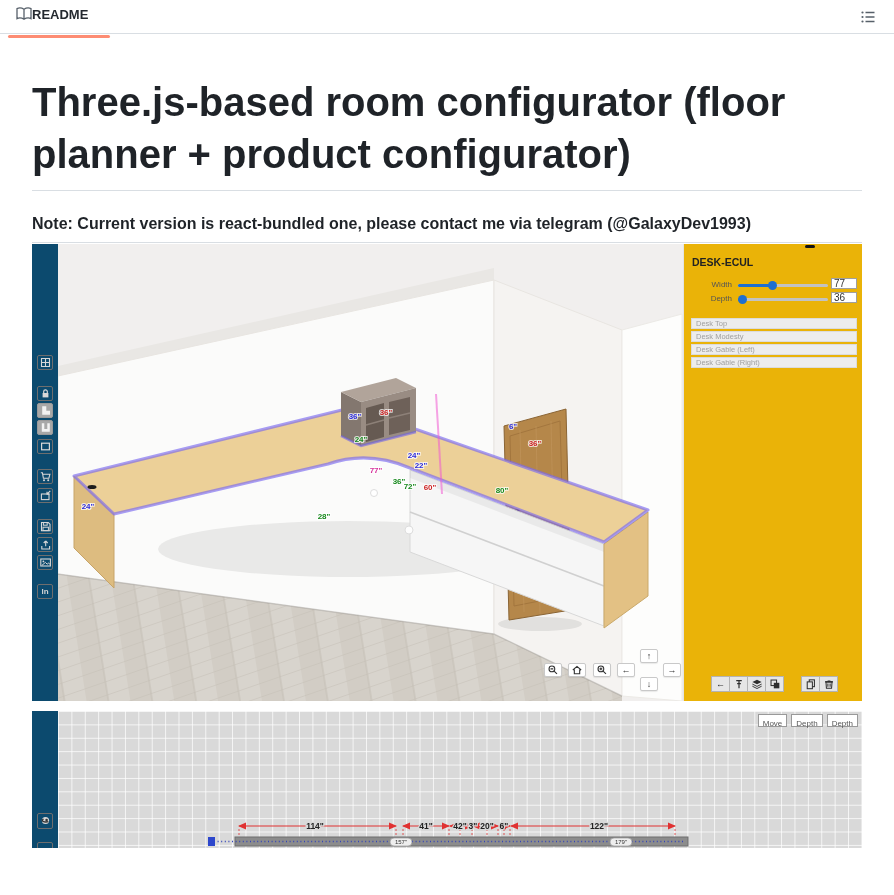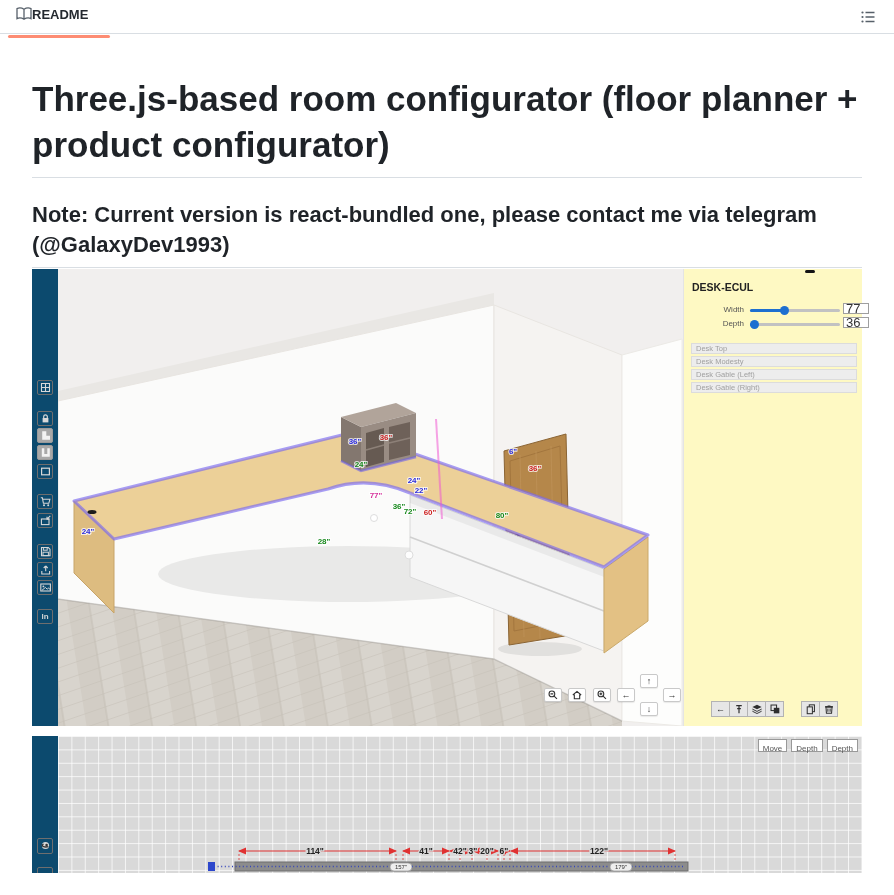--- a/index.html
+++ b/index.html
@@ -11,23 +11,23 @@
   .rm-tab { position:absolute; left:16px; top:6px; display:flex; align-items:center; gap:0;
     font-size:13px; font-weight:bold; color:#24292f; cursor:pointer; }
   .rm-tab svg { display:block; }
   .tab-underline { position:absolute; left:8px; top:35px; width:102px; height:3px;
     background:#fd8c73; border-radius:2px; }
   .outline-btn { position:absolute; right:16px; top:7px; width:20px; height:20px;
     display:flex; align-items:center; justify-content:center; cursor:pointer; }
 
   
   .md { padding:0 32px; }
-  h1.title { margin-top:42px; font-size:35px; line-height:1.3; font-weight:bold;
+  h1.title { margin-top:42px; font-size:40px; line-height:1.3; font-weight:bold;
     padding-bottom:10px; border-bottom:1px solid #d9dee3; }
-  h2.note { margin-top:22px; font-size:22px; line-height:1.36; font-weight:bold;
+  h2.note { margin-top:22px; font-size:16px; line-height:1.36; font-weight:bold;
     padding-bottom:7px; border-bottom:1px solid #d9dee3; }
   p.live { margin:16px 0 2px 1px; font-size:16px; }
   p.live a { color:#0969da; text-decoration:underline; cursor:pointer; }
 
   
   .fig { position:relative; width:830px; background:#fff; }
   .fig1 { height:457px; display:flex; margin-top:1px; }
   .toolbar-dark { position:relative; width:26px; background:#0c4a6e; flex:none; }
   .tbtn { position:absolute; left:5px; width:16px; height:15px; border:1px solid #6e6e6e;
     border-radius:2px; display:flex; align-items:center; justify-content:center; }
@@ -35,31 +35,31 @@
   .tbtn .ln-txt { font-size:8px; color:#d6d6d6; font-weight:bold; }
   .viewport { position:relative; flex:1; background:#f2f1ef; overflow:hidden; }
   .viewport svg.scene { display:block; }
 
   .navbar { position:absolute; left:486px; top:405px; width:139px; height:50px; }
   .navbtn { position:absolute; width:18px; height:14px; background:#fff; border:1px solid #c9c9c9;
     border-radius:2px; display:flex; align-items:center; justify-content:center;
     font-size:9px; color:#333; box-shadow:0 1px 1px rgba(0,0,0,.08); }
 
   
-  .panel { position:relative; width:179px; background:#fef9c3; border-left:1px solid #e4e4e4; flex:none; }
+  .panel { position:relative; width:179px; background:#eab308; border-left:1px solid #e4e4e4; flex:none; }
   .panel-dash { position:absolute; left:121px; top:1px; width:10px; height:3px; background:#141414; border-radius:2px; }
   .panel-title { position:absolute; left:8px; top:12px; font-size:10.5px; font-weight:bold; color:#222; }
-  .srow { position:absolute; left:12px; height:10px; width:179px; }
+  .srow { position:absolute; left:0; height:10px; width:179px; }
   .srow.w { top:36px; } .srow.d { top:50px; }
   .slabel { position:absolute; left:0; top:0; width:48px; text-align:right; font-size:8px; color:#555; }
   .track { position:absolute; left:54px; top:4px; width:90px; height:3px; background:#c2c2c2; border-radius:2px; }
   .track .fill { position:absolute; left:0; top:0; height:3px; background:#1d6fd0; border-radius:2px; }
   .track .thumb { position:absolute; top:-3px; width:9px; height:9px; border-radius:50%; background:#1d6fd0; }
   .sval { position:absolute; left:147px; top:-2px; width:26px; height:11px; border:1px solid #9f9f9f;
-    font-size:13px; padding-left:2px; color:#333; background:#fff; font-family:inherit; }
+    font-size:10px; padding-left:2px; color:#333; background:#fff; font-family:inherit; }
   .plist { position:absolute; left:7px; width:166px; }
   .plist.parts { top:74px; } .plist.styles { top:129px; }
   .prow { height:11px; margin-bottom:2px; background:#ededed; border:1px solid #dcdcdc;
     font-size:7.5px; color:#a0a0a0; line-height:10px; padding-left:4px; }
   .pbb { position:absolute; top:432px; height:16px; display:flex; }
   .pbb.g1 { left:27px; } .pbb.g2 { left:117px; }
   .pbtn { width:19px; height:16px; background:#e6e6e6; border:1px solid #b3b3b3;
     display:flex; align-items:center; justify-content:center; margin-right:-1px; font-size:9px; color:#2e2e2e; }
 
   

